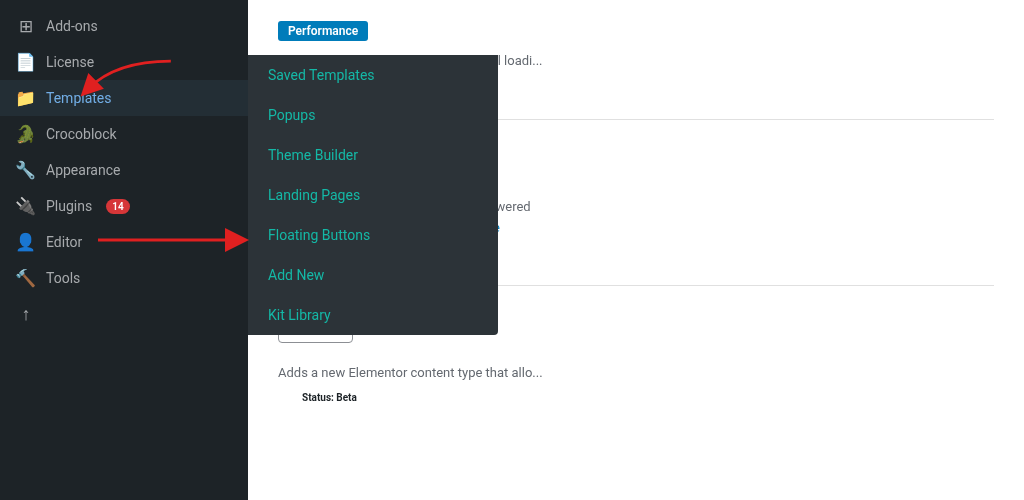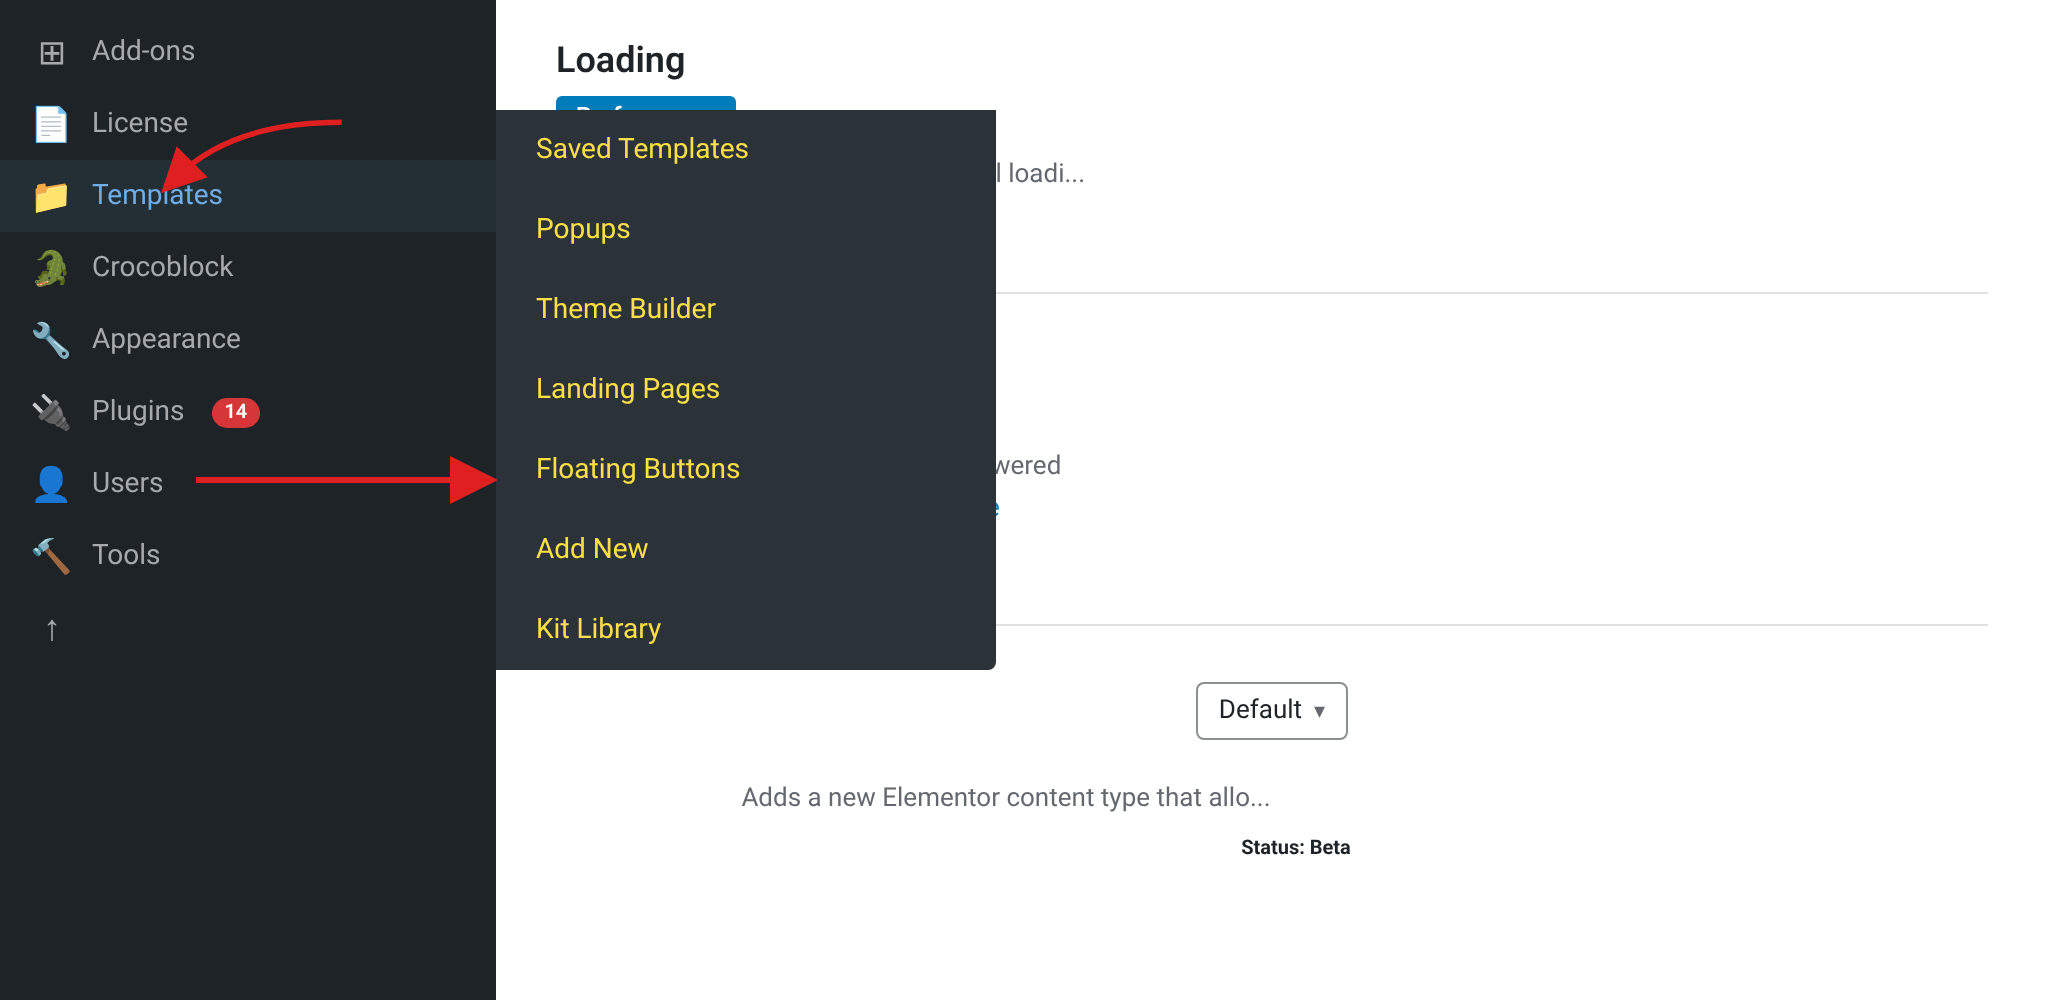--- a/index.html
+++ b/index.html
@@ -65,21 +65,21 @@
       top: 55px;
       width: 250px;
       background: #2c3338;
       z-index: 100;
       border-radius: 0 0 4px 0;
     }
 
     .dropdown-item {
       display: block;
       padding: 12px 20px;
-      color: #fde047;
+      color: #14b8a6;
       font-size: 14px;
       cursor: pointer;
       text-decoration: none;
     }
 
     
     .main-content {
       flex: 1;
       background: #fff;
       padding: 20px 30px;
@@ -198,21 +198,21 @@
     <span class="icon">🔧</span>
     <span>Appearance</span>
   </div>
   <div class="sidebar-item">
     <span class="icon">🔌</span>
     <span>Plugins</span>
     <span class="badge">14</span>
   </div>
   <div class="sidebar-item">
     <span class="icon">👤</span>
-    <span>Users</span>
+    <span>Editor</span>
   </div>
   <div class="sidebar-item">
     <span class="icon">🔨</span>
     <span>Tools</span>
   </div>
   <div class="sidebar-item">
     <span class="icon" style="font-size:18px;font-weight:bold;">↑</span>
   </div>
 
   <div class="dropdown-menu">
@@ -236,42 +236,41 @@
 
     <div class="dropdown-item">Add New</div>
     <div class="dropdown-item">Kit Library</div>
   </div>
 
 </div>
 
 <div class="main-content">
 
   <div class="experiment-block">
-    <div class="experiment-title">Loading</div>
     <div class="badge-performance">Performance</div>
     <div class="experiment-desc">Use this experiment to improve control loadi...</div>
     <div class="status-beta">Status: Beta</div>
   </div>
 
   <div class="experiment-block">
     <div style="margin-bottom:10px;">
       <div class="select-wrap">
         <span>Default</span>
         <span class="chevron">▾</span>
       </div>
     </div>
     <div class="experiment-desc">
       <span>Get a sneak peek of the new Editor powered</span><br>
       <span>exciting tools on their way.</span>
       <a href="#" class="learn-more">Learn more</a>
     </div>
     <div class="status-beta">Status: Beta</div>
   </div>
 
-  <div class="experiment-block" style="border-bottom:none;text-align:center;">
+  <div class="experiment-block" style="border-bottom:none;">
     <div style="margin-bottom:10px;">
       <div class="select-wrap">
         <span>Default</span>
         <span class="chevron">▾</span>
       </div>
     </div>
     <div class="experiment-desc">Adds a new Elementor content type that allo...</div>
     <div class="status-beta">Status: Beta</div>
   </div>
 

